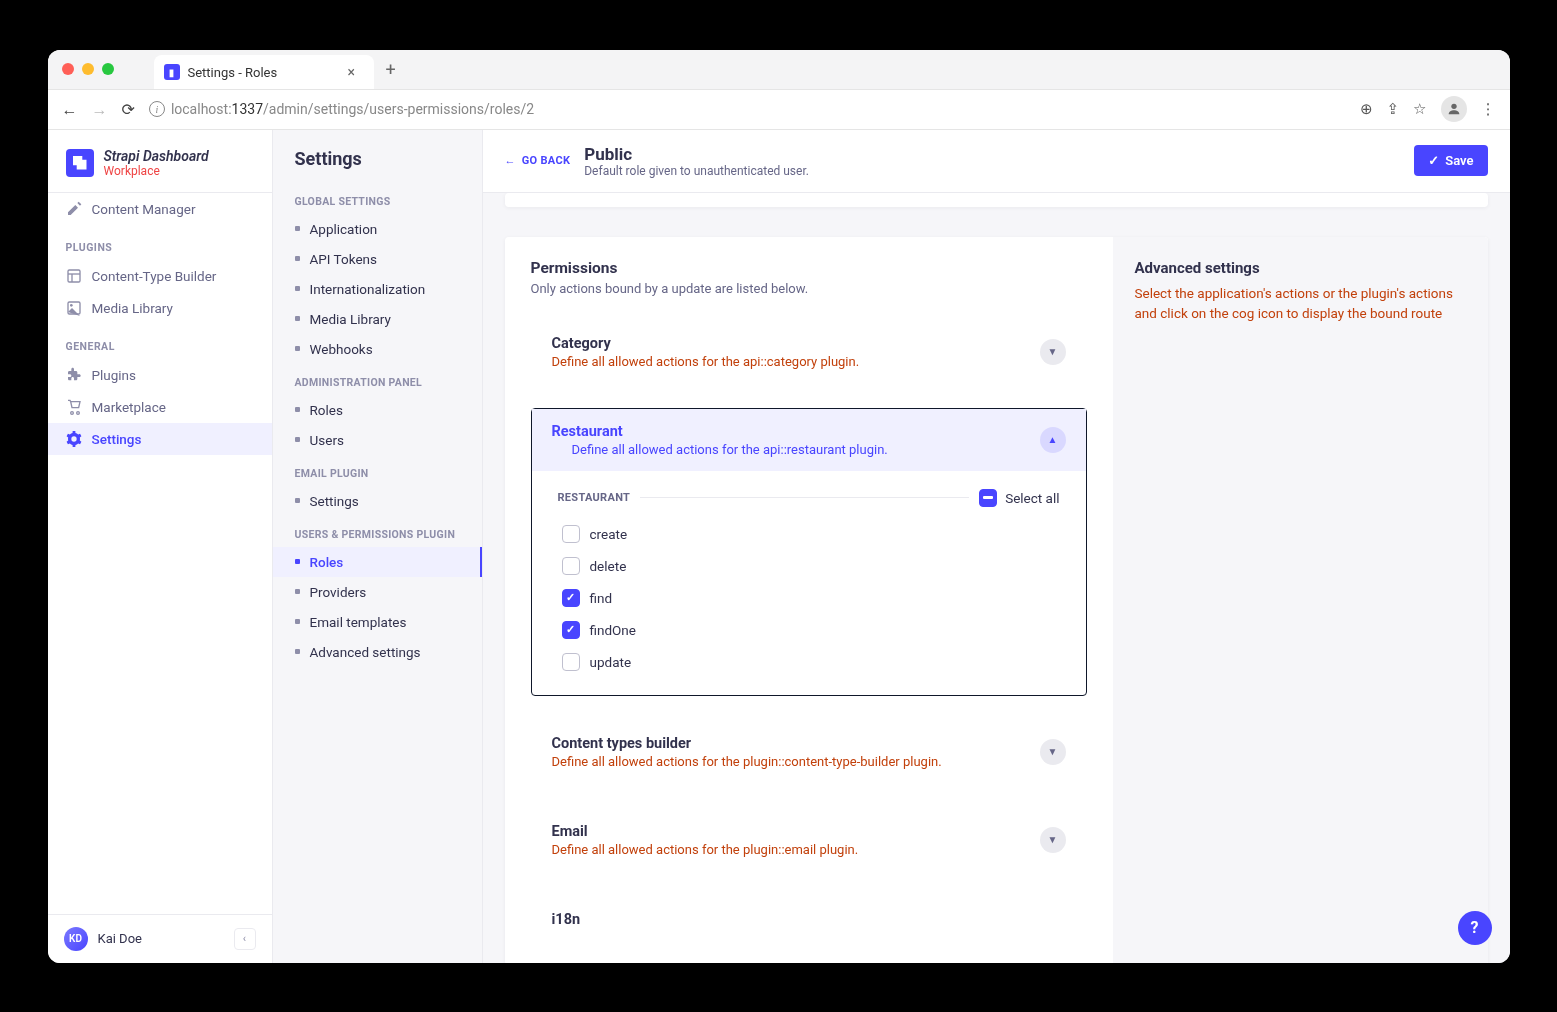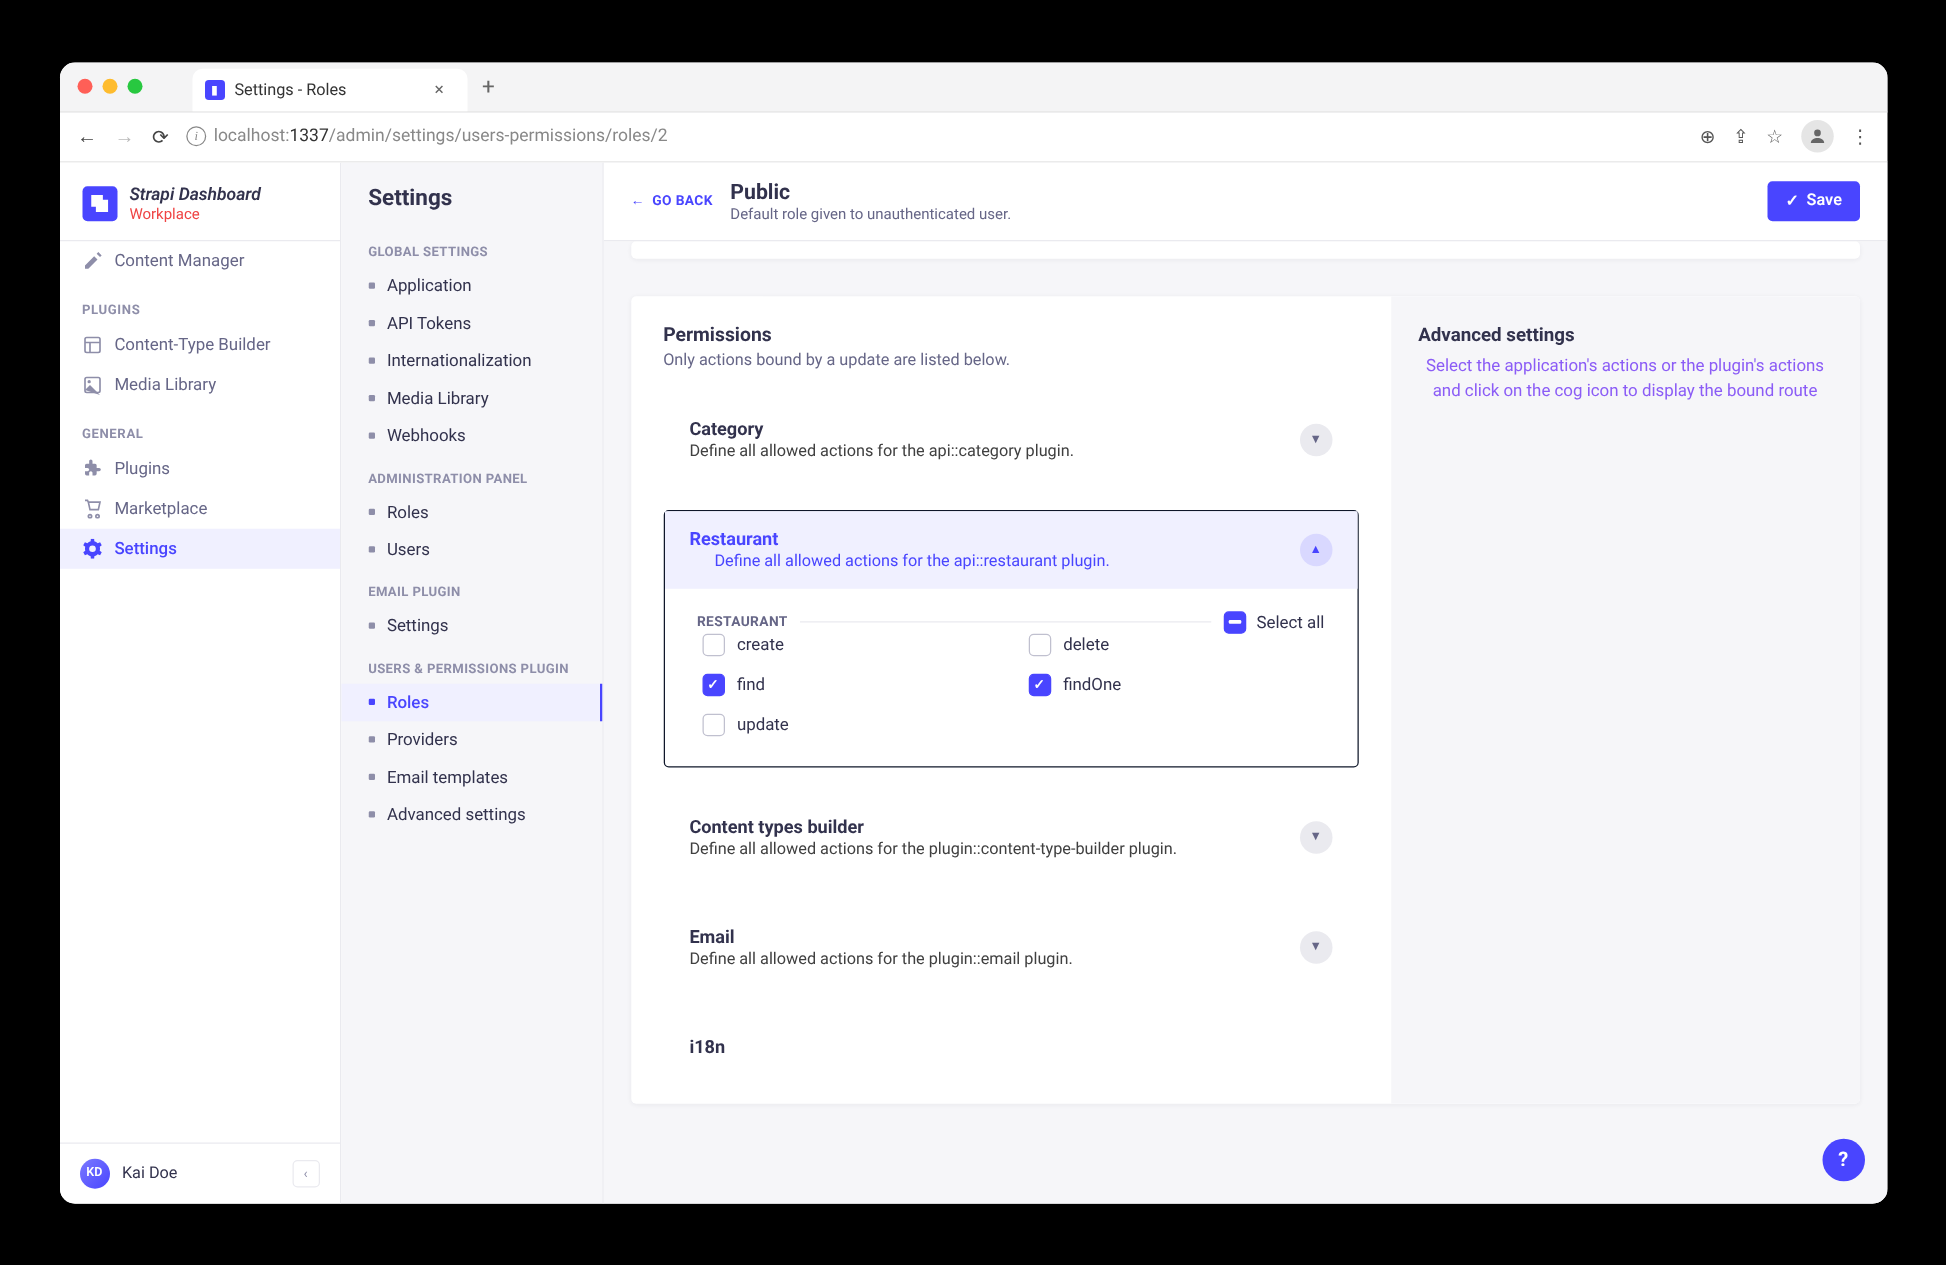--- a/index.html
+++ b/index.html
@@ -57,44 +57,44 @@
 .header-sub { font-size: 12px; color: #666687; }
 .save-btn { background: #4945ff; color: #fff; border: none; border-radius: 4px; padding: 8px 14px; font-size: 13px; font-weight: 600; display: flex; align-items: center; gap: 6px; }
 .content { flex: 1; overflow-y: auto; padding: 0 22px 22px; }
 .stub-card { background: #fff; border-radius: 4px; height: 14px; margin-bottom: 30px; box-shadow: 0 1px 4px rgba(33,33,52,0.06); }
 .perm-card { background: #fff; border-radius: 4px; box-shadow: 0 1px 4px rgba(33,33,52,0.06); display: flex; overflow: hidden; }
 .perm-left { flex: 1; padding: 22px 26px; }
 .perm-title { font-size: 15.5px; font-weight: 700; color: #32324d; }
 .perm-sub { font-size: 13px; color: #666687; margin-top: 4px; }
 .perm-right { width: 375px; background: #f6f6f9; padding: 22px 22px; }
 .adv-title { font-size: 15px; font-weight: 700; color: #32324d; }
-.adv-sub { font-size: 13.5px; color: #8b5cf6; margin-top: 6px; line-height: 1.5; text-align: center; }
+.adv-sub { font-size: 13.5px; color: #c2410c; margin-top: 6px; line-height: 1.5; }
 .accordion { margin-top: 24px; }
 .acc-item { border: 1px solid transparent; border-radius: 4px; }
 .acc-header { display: flex; align-items: center; padding: 14px 20px; cursor: pointer; }
 .acc-text { flex: 1; }
 .acc-title { font-size: 14.5px; font-weight: 700; color: #32324d; }
-.acc-sub { font-size: 13px; color: #404040; margin-top: 2px; }
+.acc-sub { font-size: 13px; color: #c2410c; margin-top: 2px; }
 .acc-toggle { width: 26px; height: 26px; background: #eaeaef; border-radius: 50%; display: flex; align-items: center; justify-content: center; color: #666687; font-size: 10px; }
 .acc-item.expanded { border: 1px solid #0f172a; background: #fff; }
 .acc-item.expanded .acc-header { background: #f0f0ff; }
 .acc-item.expanded .acc-title { color: #4945ff; }
 .acc-item.expanded .acc-sub { color: #4945ff; margin-left: 20px; }
 .acc-item.expanded .acc-toggle { background: #d9d8ff; color: #4945ff; }
 .acc-body { padding: 18px 26px 24px; }
 .acc-body-header { display: flex; align-items: center; gap: 10px; }
 .acc-body-title { font-size: 11px; font-weight: 700; color: #666687; letter-spacing: 0.3px; }
 .divider { flex: 1; height: 1px; background: #eaeaef; }
 .select-all { display: flex; align-items: center; gap: 8px; font-size: 13.5px; color: #32324d; }
 .checkbox { width: 18px; height: 18px; border: 1px solid #c0c0cf; border-radius: 4px; display: inline-flex; align-items: center; justify-content: center; background: #fff; }
 .checkbox.checked { background: #4945ff; border-color: #4945ff; color: #fff; }
 .checkbox.indeterminate { background: #4945ff; border-color: #4945ff; }
 .checkbox.indeterminate::after { content: ''; width: 10px; height: 2.5px; background: #fff; border-radius: 1px; }
 .checkbox.checked::after { content: '✓'; font-size: 11px; font-weight: 700; }
-.perm-grid { display: grid; grid-template-columns: 1fr 1fr; gap: 14px 24px; padding-left: 4px; }
+.perm-grid { display: grid; grid-template-columns: 1fr; gap: 14px 24px; margin-top: 18px; padding-left: 4px; }
 .perm-check { display: flex; align-items: center; gap: 10px; font-size: 13.5px; color: #32324d; }
 .gap { height: 24px; }
 .help-btn { position: absolute; right: 18px; bottom: 18px; width: 34px; height: 34px; background: #4945ff; border-radius: 50%; color: #fff; display: flex; align-items: center; justify-content: center; font-size: 16px; font-weight: 700; }
 .main { position: relative; }
 svg { width: 16px; height: 16px; }
 </style>
 </head>
 <body>
 
 <div class="window">

